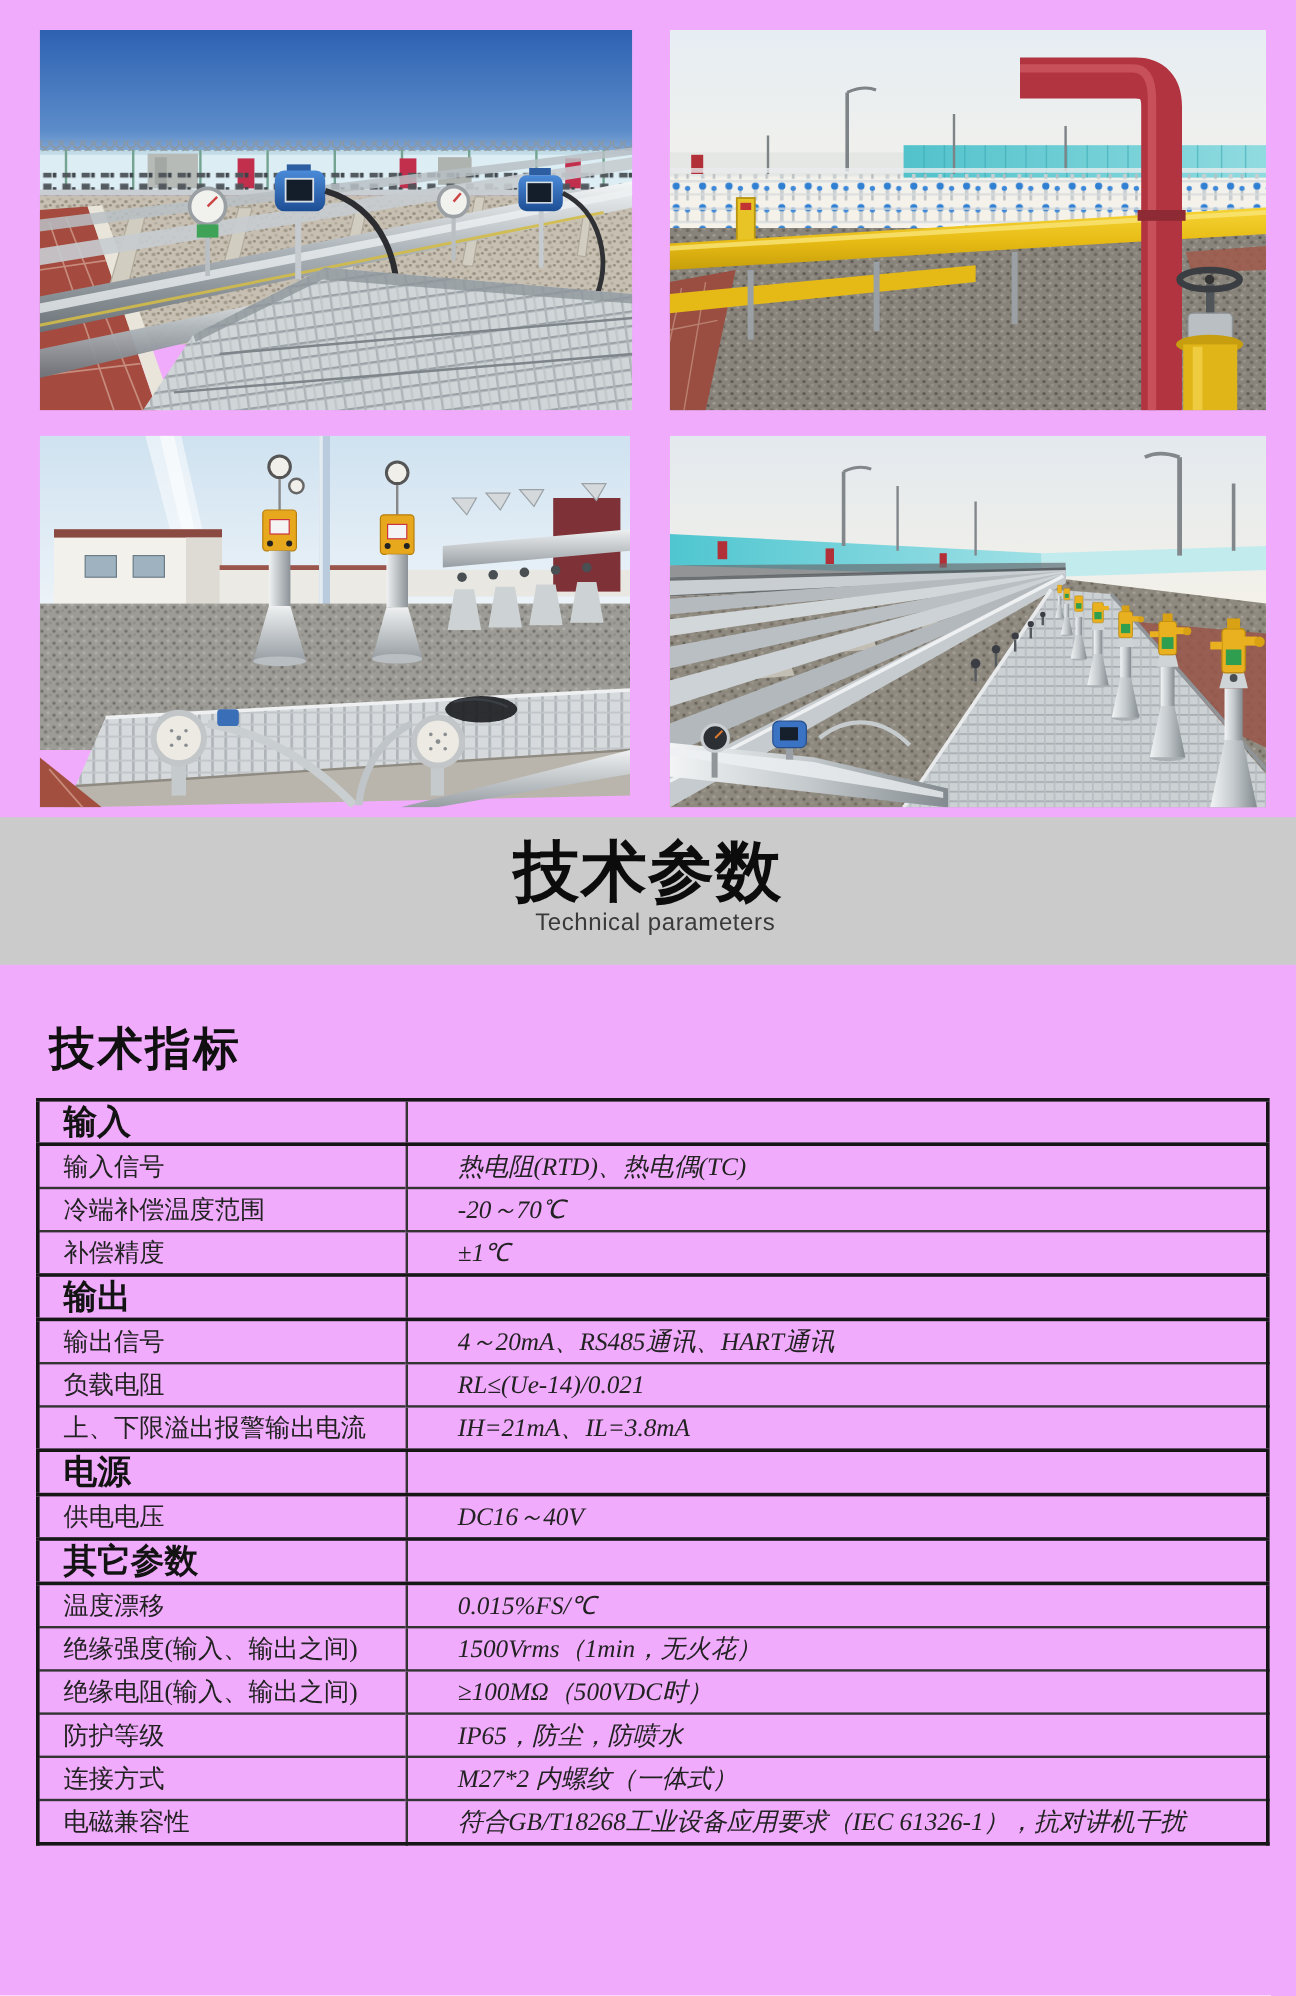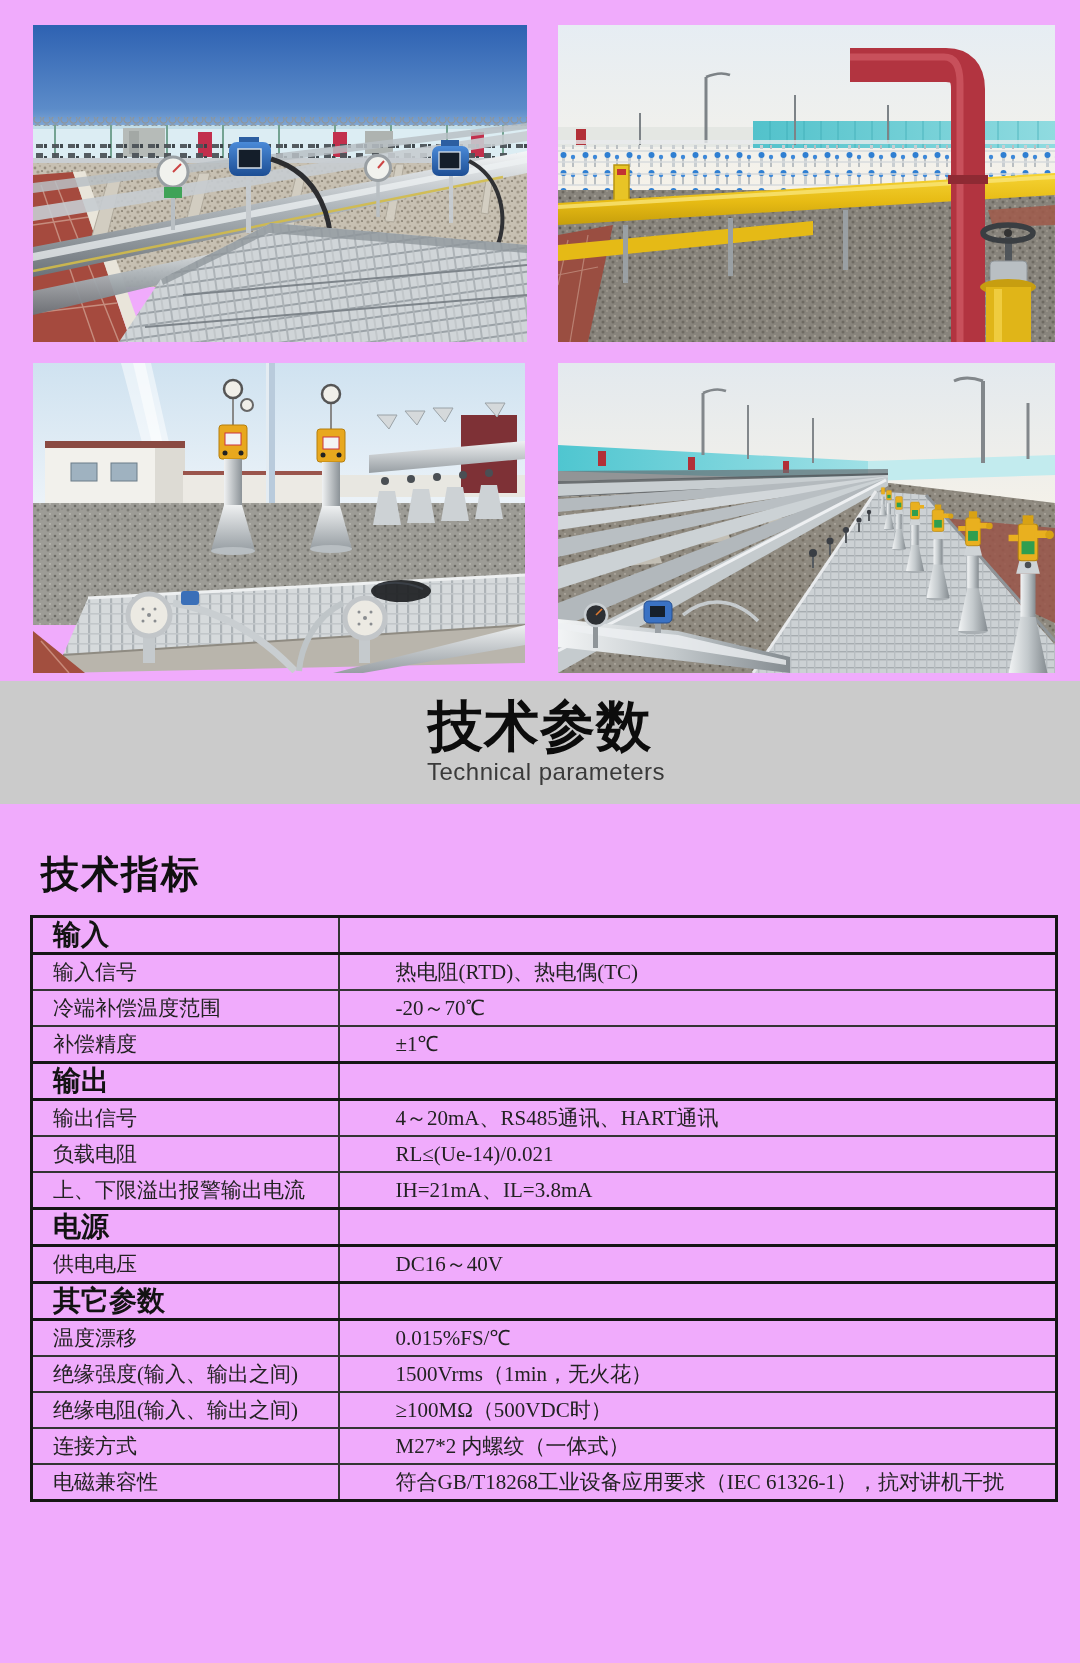--- a/index.html
+++ b/index.html
@@ -6,28 +6,28 @@
   #page{position:relative;width:1080px;height:1663px;background:#f0abfc;overflow:hidden;
         font-family:"Liberation Sans",sans-serif;}
   .photo{position:absolute;overflow:hidden;}
   #photo1{left:33px;top:25px;width:494px;height:317px;}
   #photo2{left:558px;top:25px;width:497px;height:317px;}
   #photo3{left:33px;top:363px;width:492px;height:310px;}
   #photo4{left:558px;top:363px;width:497px;height:310px;}
   .photo svg{display:block;width:100%;height:100%;}
   #banner{position:absolute;left:0;top:681px;width:1080px;height:123px;background:#cbcbcb;text-align:center;}
   #banner .t{padding-top:17px;font-size:55px;font-weight:bold;color:#0c0c0c;line-height:1.02;letter-spacing:1px;}
-  #banner .s{margin-top:4px;font-size:24px;color:#3a3a3a;letter-spacing:0.5px;margin-left:12px;}
+  #banner .s{margin-top:4px;font-size:20px;color:#3a3a3a;letter-spacing:0.5px;margin-left:12px;}
   #heading{position:absolute;left:41px;top:849px;font-size:38px;font-weight:bold;color:#101010;letter-spacing:2px;text-align:center;}
   #spec{position:absolute;left:30px;top:915px;width:1025px;border-collapse:collapse;table-layout:fixed;
         font-family:"Liberation Serif",serif;color:#222222;border:3px solid #161616;}
   #spec td{height:34px;line-height:34px;font-size:21px;vertical-align:middle;padding:0;
            border-top:2px solid #343434;white-space:nowrap;overflow:hidden;}
   #spec td.l{border-right:2px solid #343434;padding-left:20px;}
-  #spec td.v{padding-left:56px;}
+  #spec td.v{padding-left:42px;font-style:italic;}
   #spec tr.sec td{border-top:3px solid #161616;border-bottom:3px solid #161616;}
   #spec tr.sec td.l{font-family:"Liberation Sans",sans-serif;font-weight:bold;font-size:28px;color:#131313;}
 </style>
 </head>
 <body>
 
 <div id="page">
 
   <div class="photo" id="photo1">
     <svg viewBox="0 0 494 317" preserveAspectRatio="none">
@@ -598,20 +598,24 @@
         </tr>
       <tr>
           <td class="l">绝缘强度(输入、输出之间)</td>
           <td class="v">1500Vrms（1min，无火花）</td>
         </tr>
       <tr>
           <td class="l">绝缘电阻(输入、输出之间)</td>
           <td class="v">≥100MΩ（500VDC时）</td>
         </tr>
       <tr>
+          <td class="l">防护等级</td>
+          <td class="v">IP65，防尘，防喷水</td>
+        </tr>
+      <tr>
           <td class="l">连接方式</td>
           <td class="v">M27*2 内螺纹（一体式）</td>
         </tr>
       <tr>
           <td class="l">电磁兼容性</td>
           <td class="v">符合GB/T18268工业设备应用要求（IEC 61326-1），抗对讲机干扰</td>
         </tr>
     </tbody>
   </table>
 

